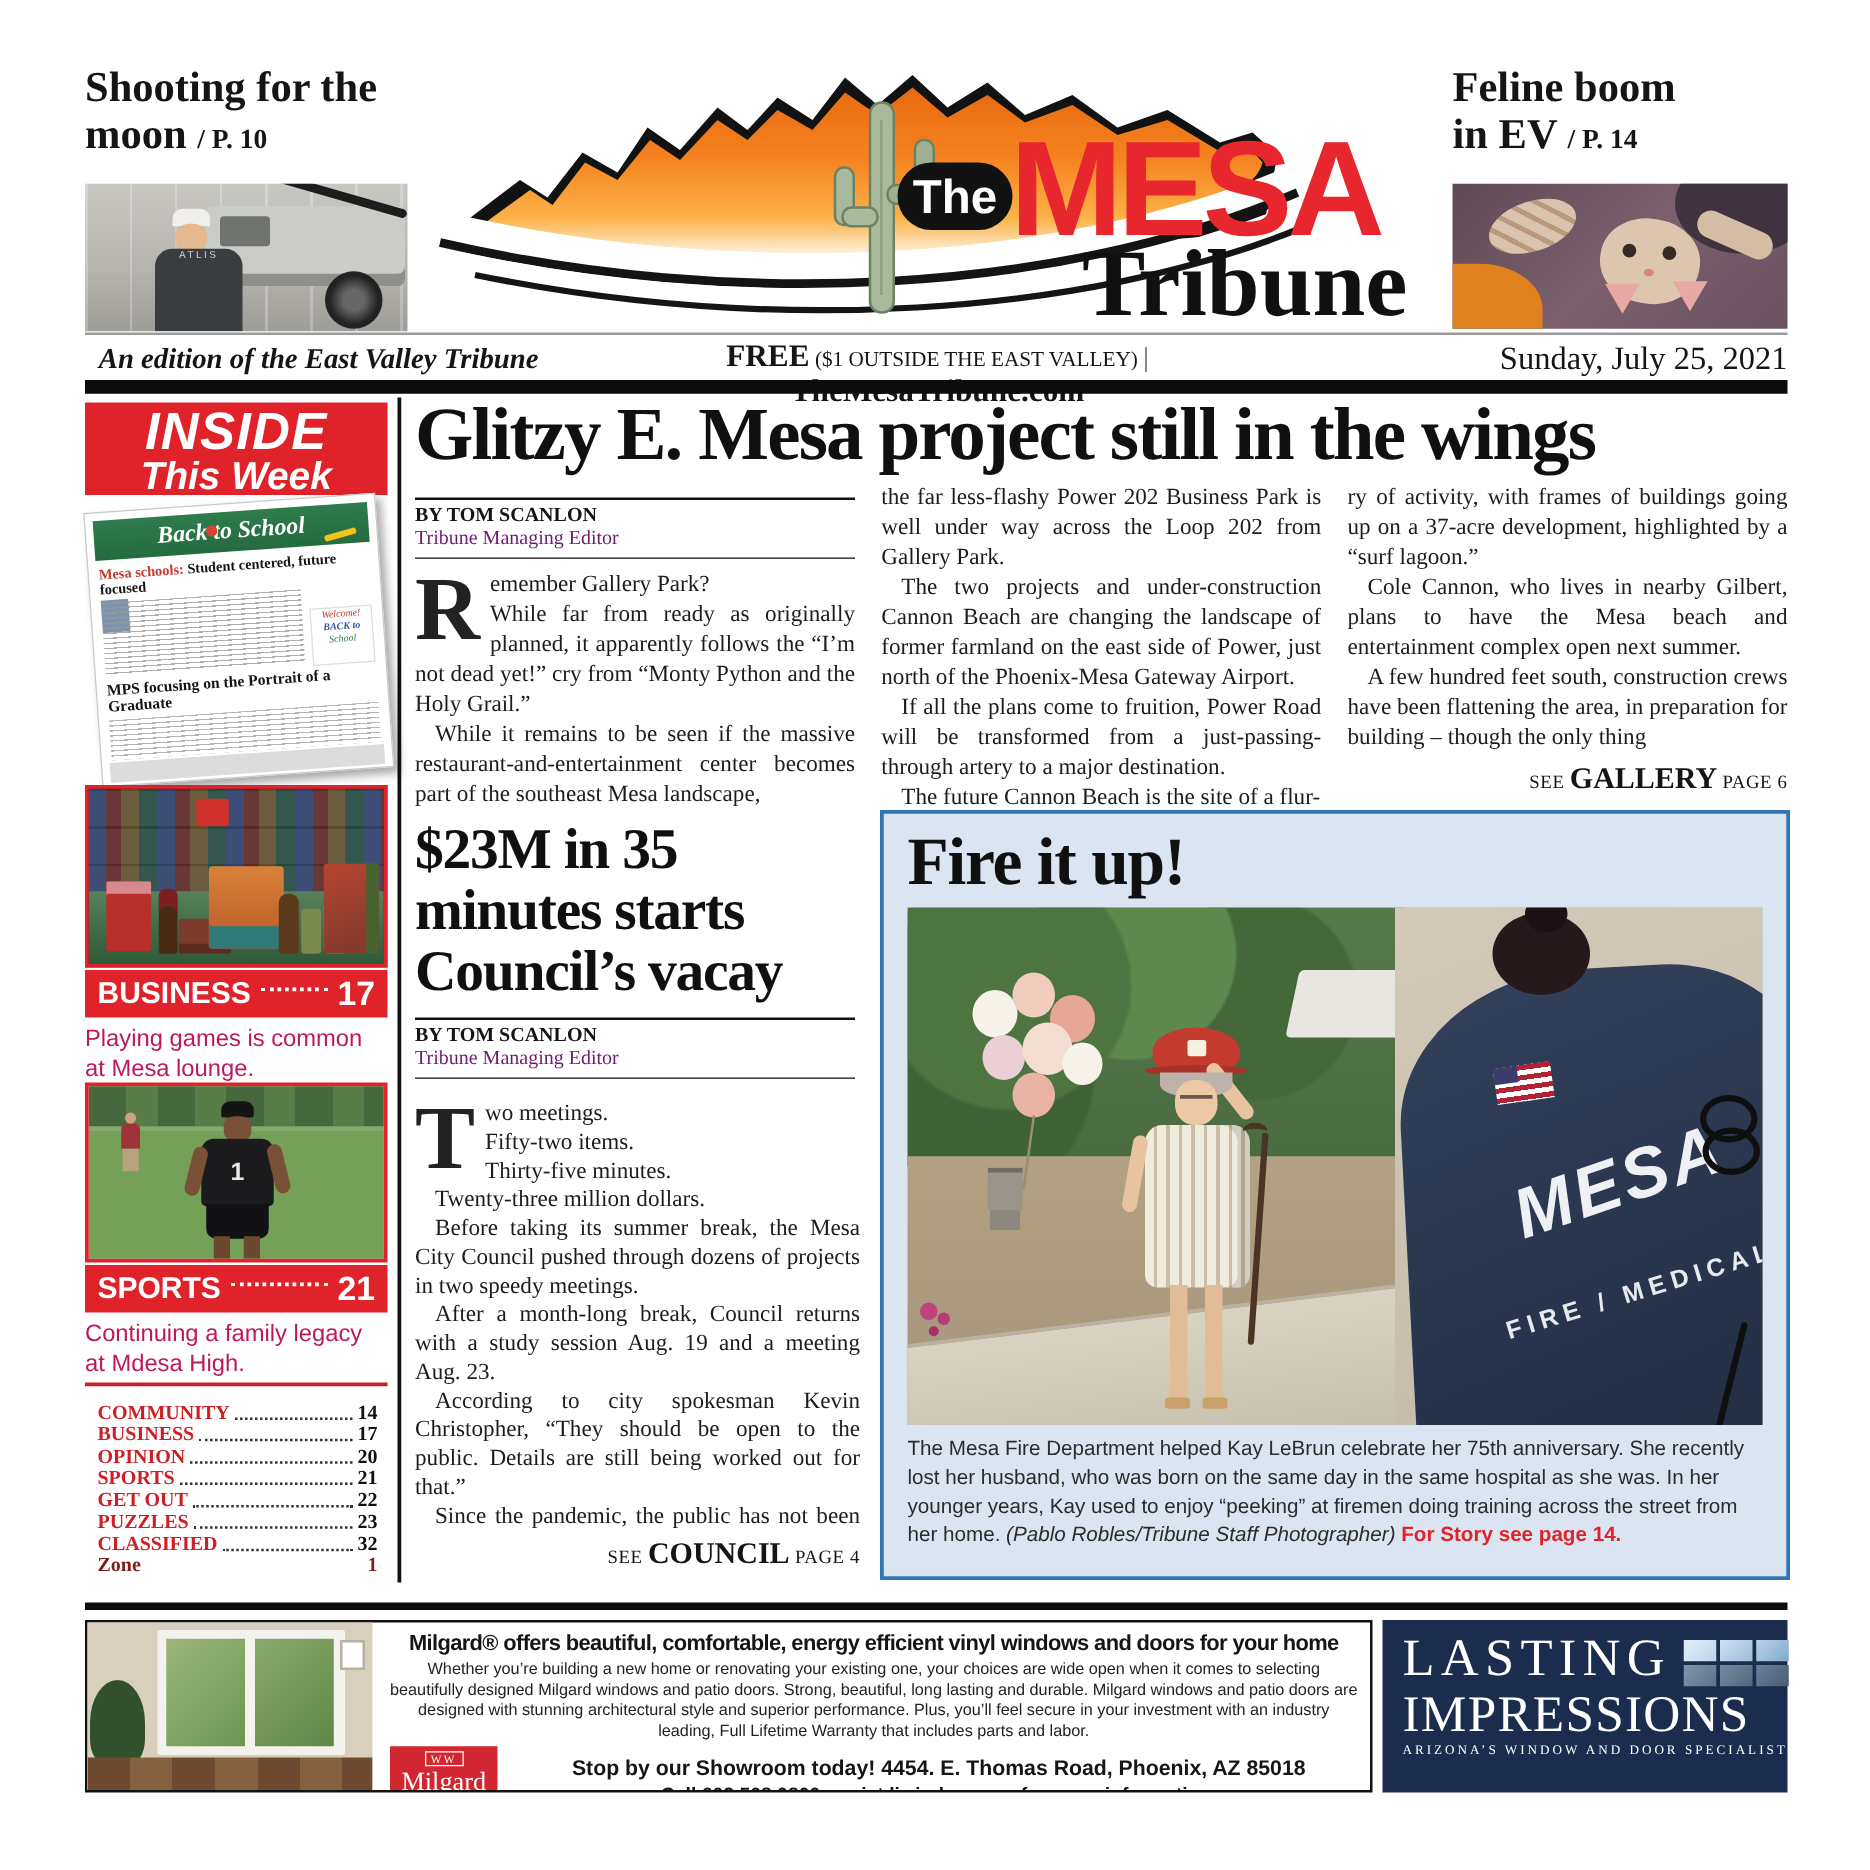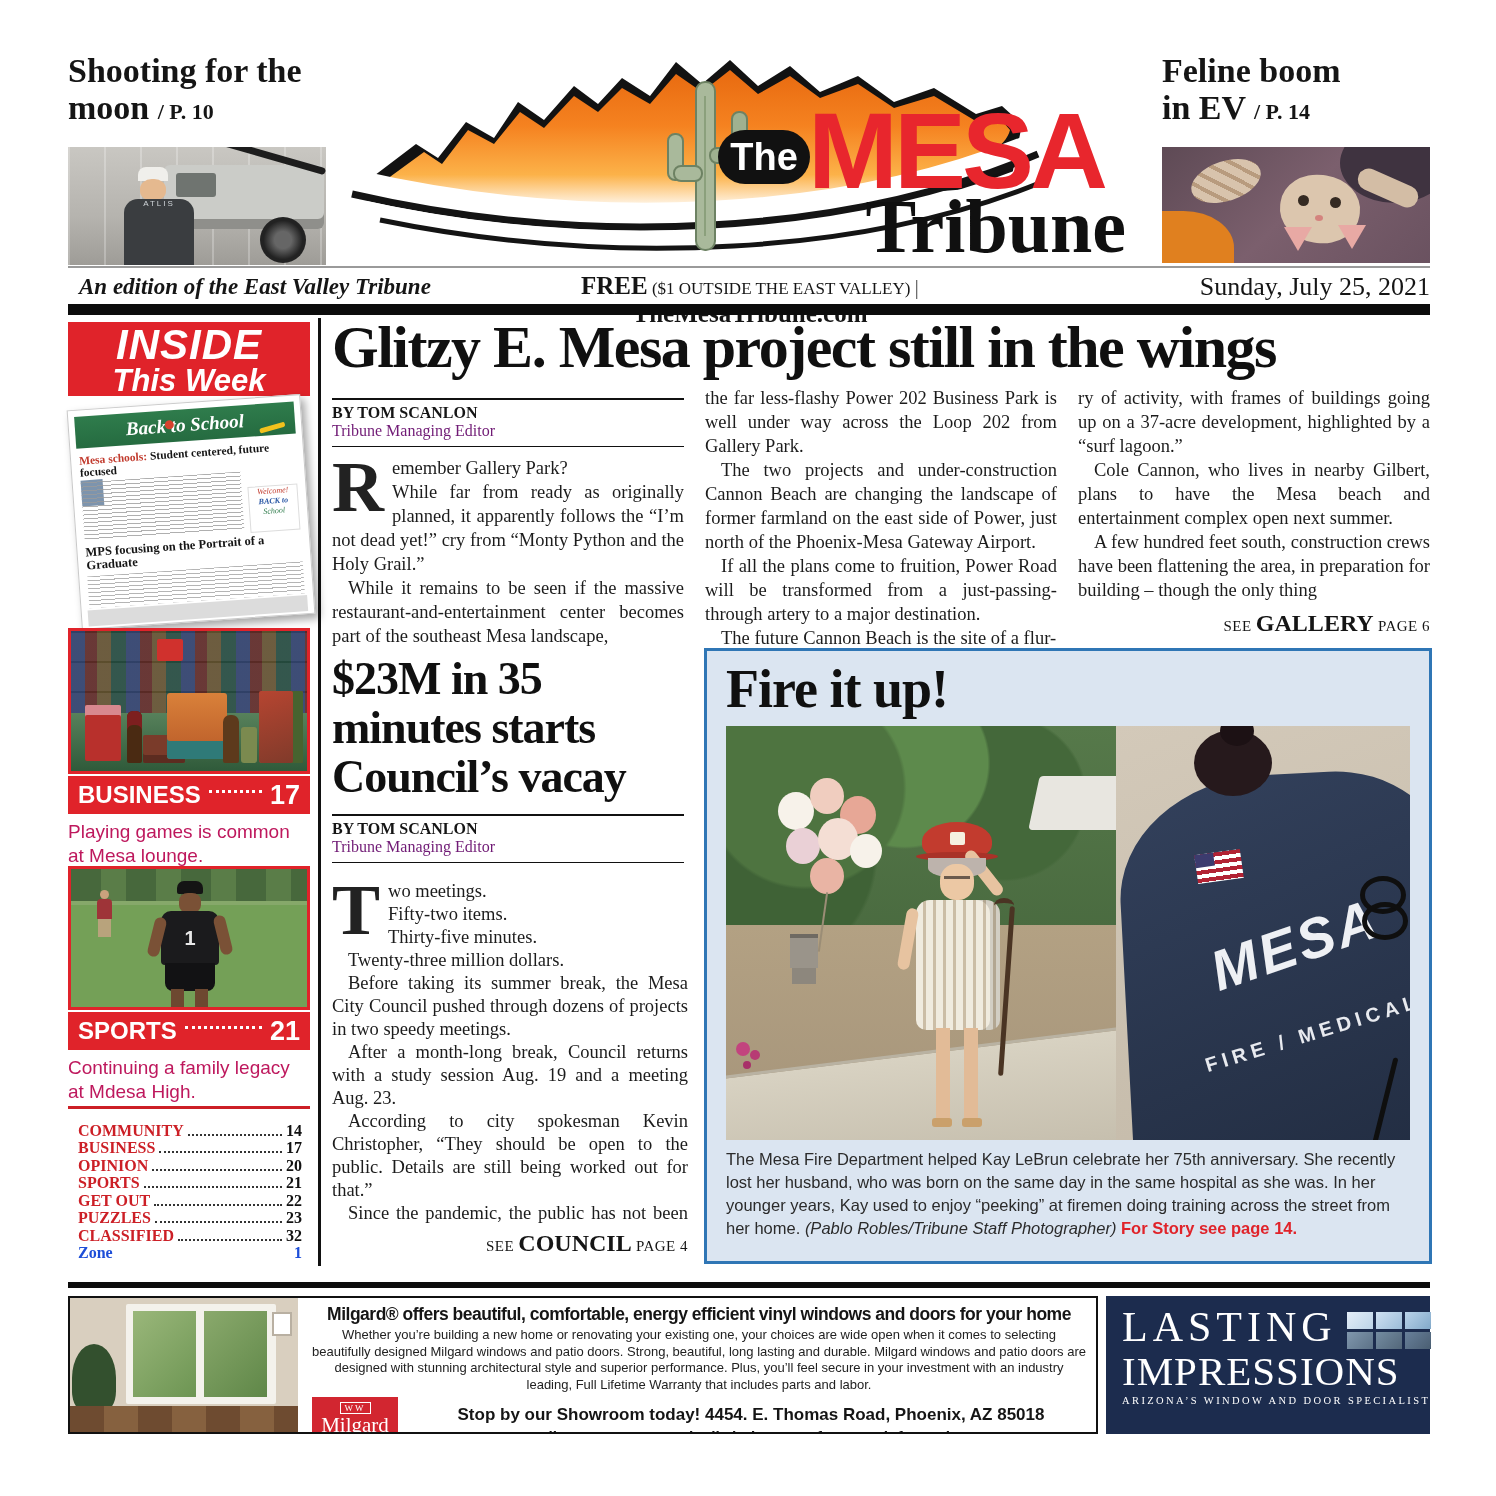--- a/index.html
+++ b/index.html
@@ -214,21 +214,21 @@
   <div class="idxrow">
       <span class="lbl">PUZZLES</span>
       <span class="leader"></span>
       <span class="pg">23</span>
     </div>
   <div class="idxrow">
       <span class="lbl">CLASSIFIED</span>
       <span class="leader"></span>
       <span class="pg">32</span>
     </div>
-  <div class="idxrow" style="color:#1d4ed8;text-align:center;">
+  <div class="idxrow" style="color:#7f1d1d;text-align:center;">
       <span>Zone</span>
       <span style="flex:1"></span>
       <span>1</span>
     </div>
 </div>
 
 <div class="abs headline-serif" style="left:332px;top:314px;width:1104px;font-size:60px;line-height:66px;letter-spacing:-1.5px;">Glitzy E. Mesa project still in the wings</div>
 
 <div class="abs byline" style="left:332px;top:398px;width:352px;">
   <div class="by">BY TOM SCANLON</div>

